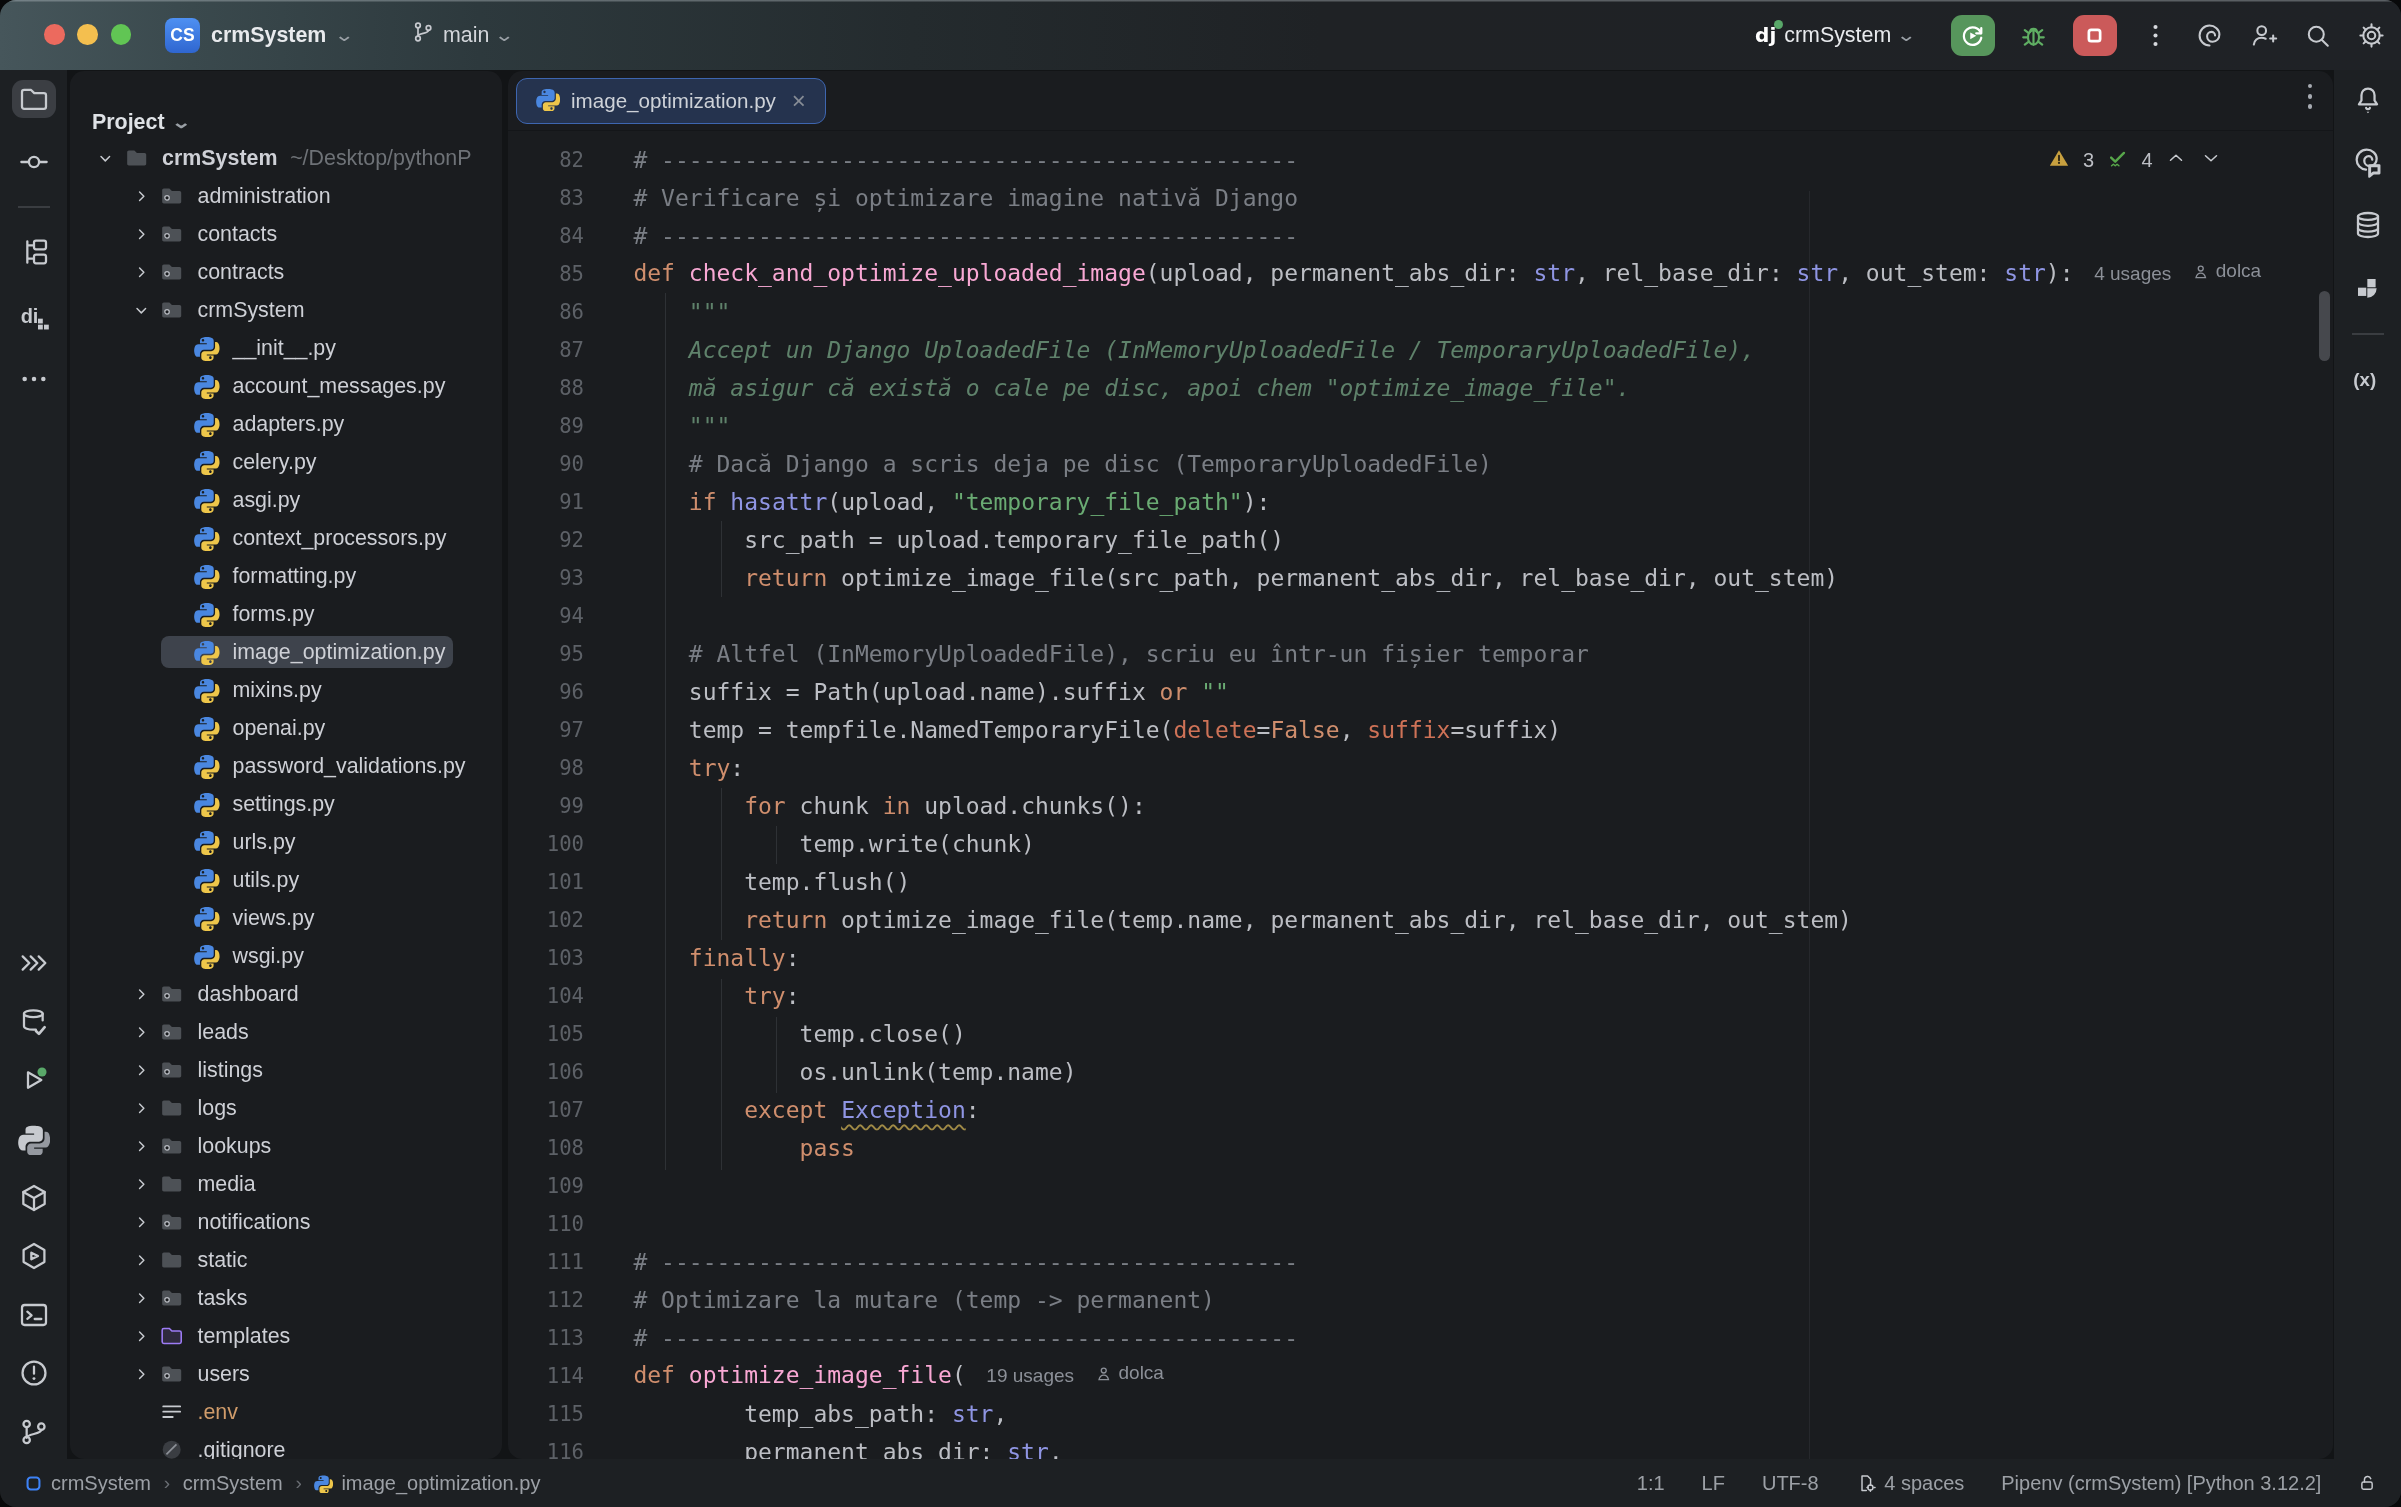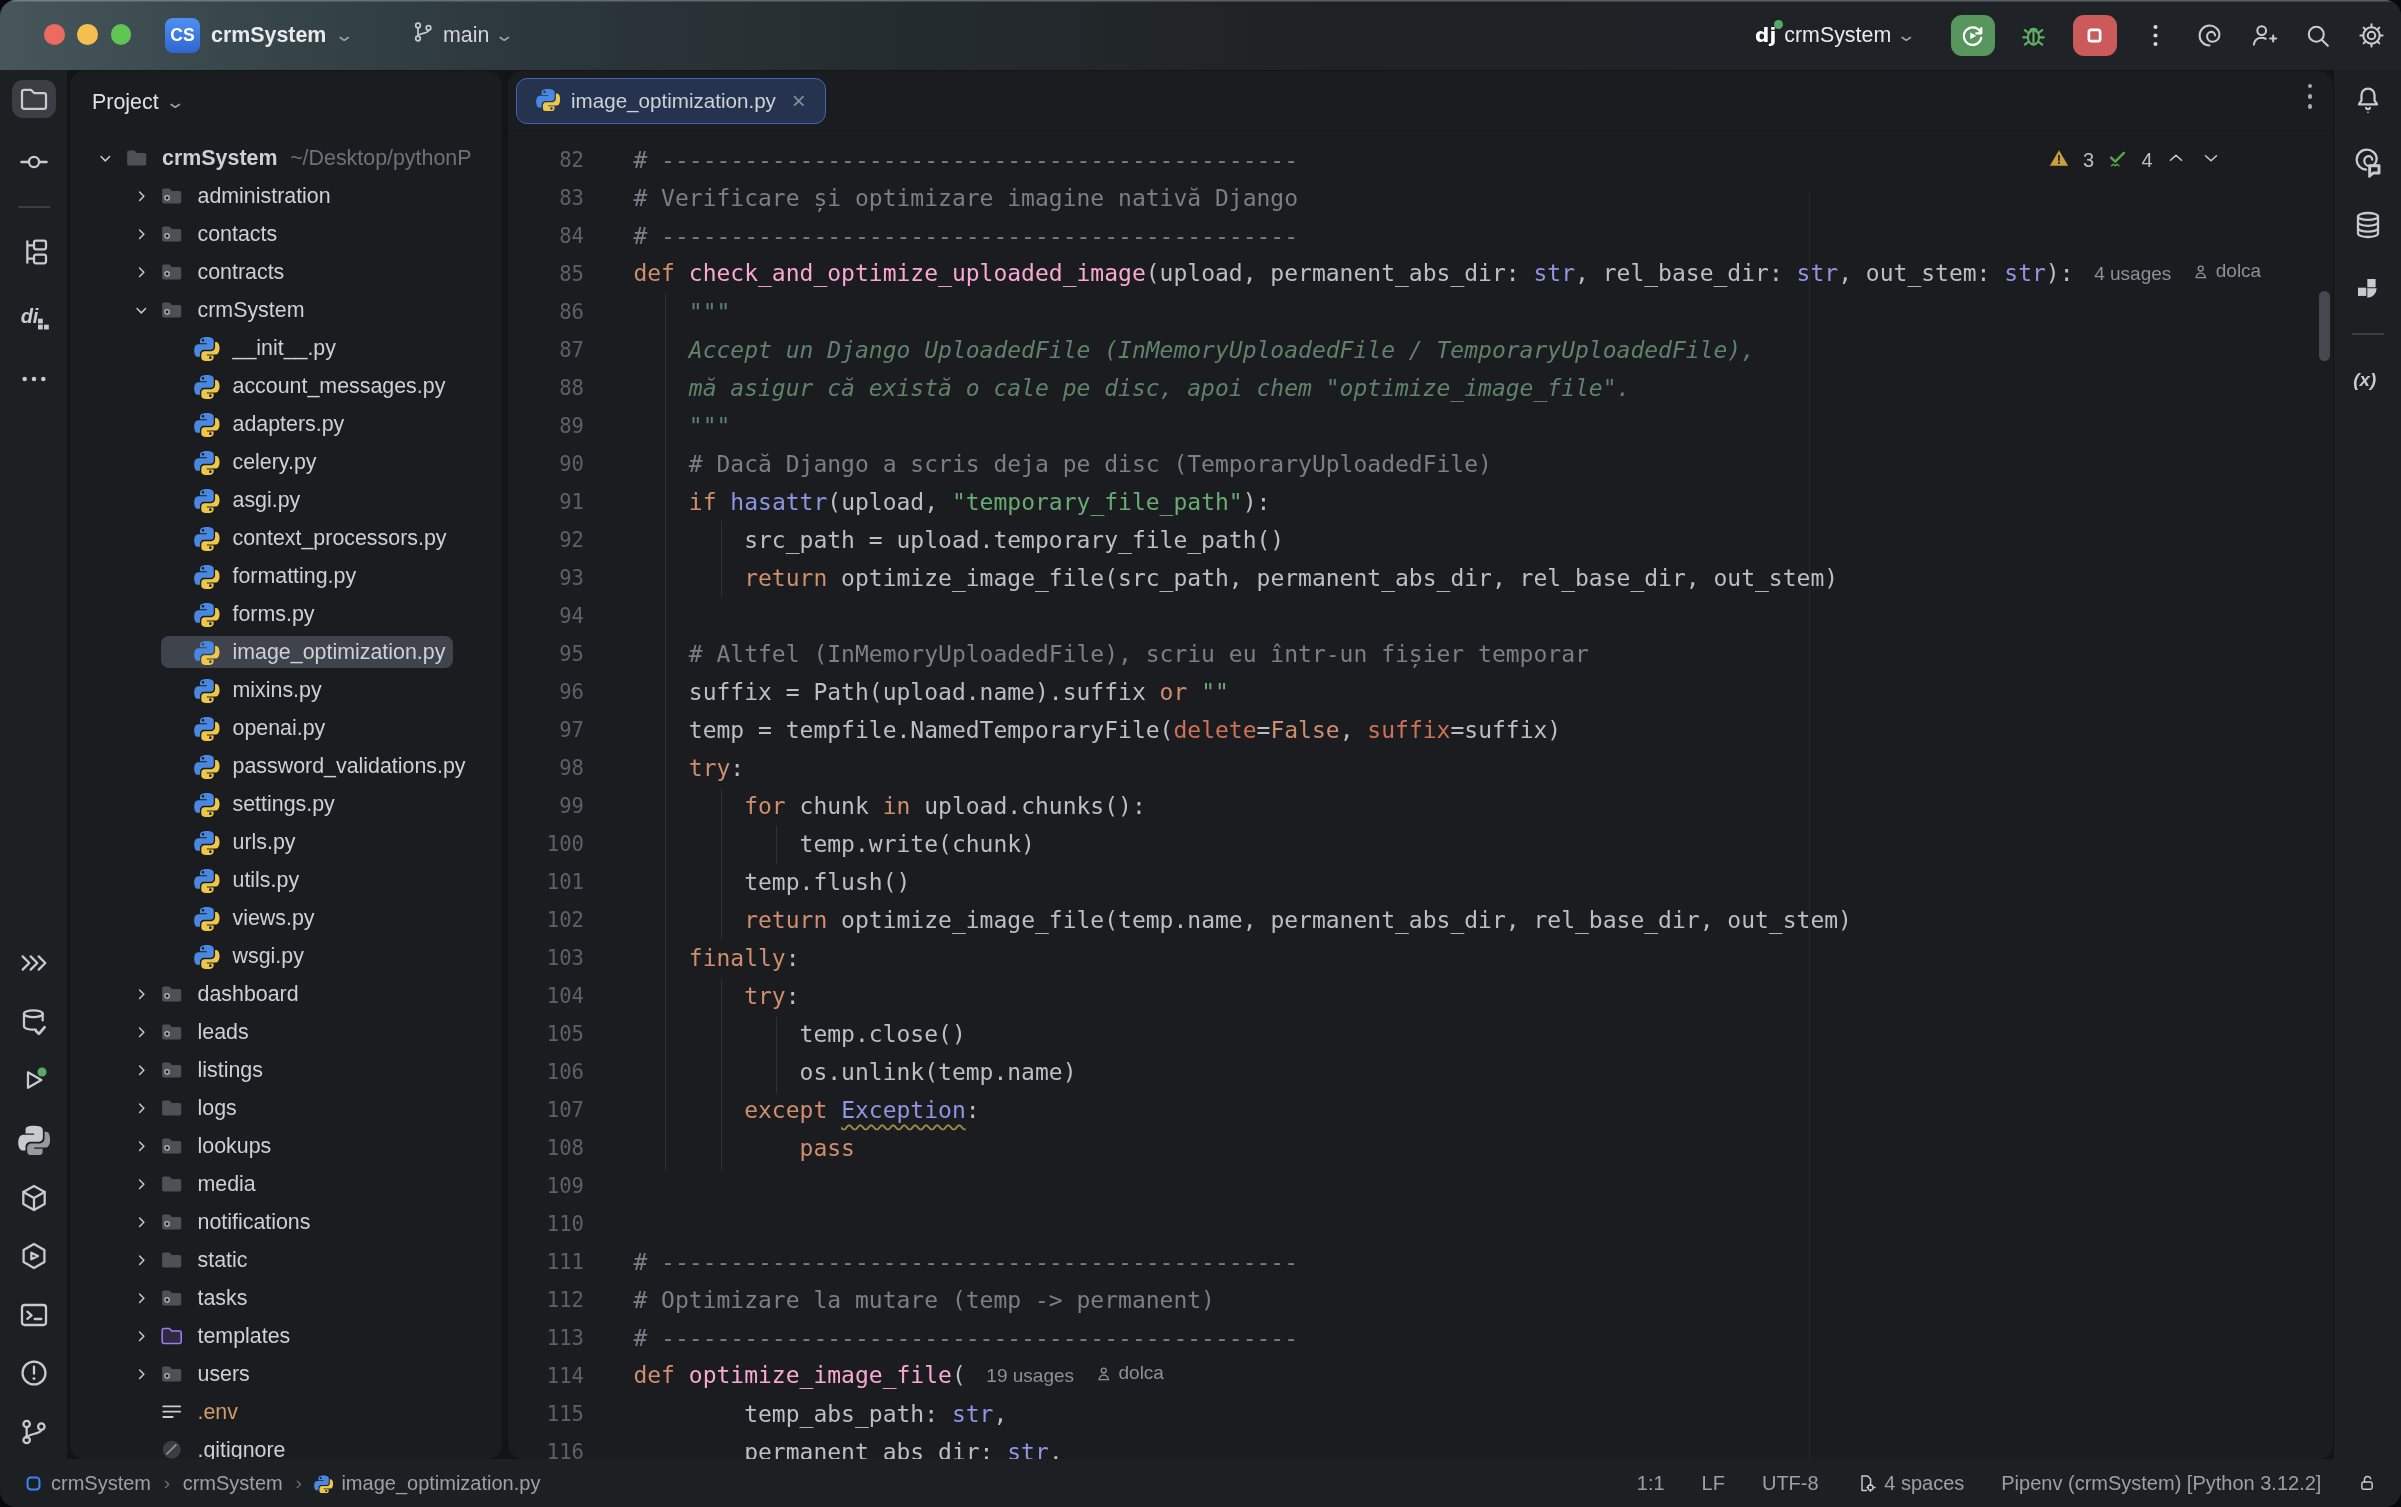--- a/index.html
+++ b/index.html
@@ -27,32 +27,32 @@
   .btn.red{background:#cb5a5a;}
   .ticon{width:30px;height:30px;display:flex;align-items:center;justify-content:center;}
   .ticon svg{width:29px;height:29px;}
 
   
   .stripe{position:absolute;top:70px;bottom:48px;width:67px;background:#1d2023;}
   .stripe.left{left:0;}
   .stripe.right{right:0;}
   .stripe-top{display:flex;flex-direction:column;align-items:center;padding-top:9.5px;gap:25.4px;}
   .stripe-bottom{position:absolute;bottom:8px;left:0;right:0;display:flex;flex-direction:column;align-items:center;gap:20.6px;}
-  .sicon{width:44px;height:38px;border-radius:11px;display:flex;align-items:center;justify-content:center;font-style:italic;}
+  .sicon{width:44px;height:38px;border-radius:11px;display:flex;align-items:center;justify-content:center;}
   .sicon.active{background:#3b3e43;}
   .sicon svg{width:32px;height:32px;}
   .sdivider{width:32px;height:1.6px;background:#3a3d41;}
 
   
   .panel{position:absolute;top:71px;bottom:48px;background:#1a1c1f;border-radius:14.3px;overflow:hidden;}
   #project-panel{left:70px;width:432px;}
   #editor-panel{left:508px;right:68px;}
 
   
-  .pp-header{display:flex;align-items:center;gap:9.5px;padding:19px 0 3.2px 22px;color:#dfe2e6;font-size:21.4px;font-weight:400;}
+  .pp-header{display:flex;align-items:center;gap:9.5px;padding:19px 0 3.2px 22px;color:#dfe2e6;font-size:21.4px;font-weight:700;margin-top:20px;}
   #project-tree{position:absolute;top:68px;left:0;right:0;bottom:0;}
   .trow{display:flex;align-items:center;height:38px;white-space:nowrap;color:#ced0d6;font-size:21.4px;}
   .trow .twrap{display:flex;align-items:center;height:32px;border-radius:8px;padding:0 8px 0 0;}
   .trow.selected .twrap{background:#3e434c;}
   .tchev{width:30px;display:flex;justify-content:center;align-items:center;flex:none;}
   .tchev svg{width:20.6px;height:20.6px;}
   .ticon2{width:32px;display:flex;justify-content:center;align-items:center;flex:none;margin-right:9.5px;}
   .ticon2 svg{width:25.4px;height:25.4px;}
   .tsuffix{color:#6e7277;margin-left:12.7px;}
   .troot{font-weight:700;}

